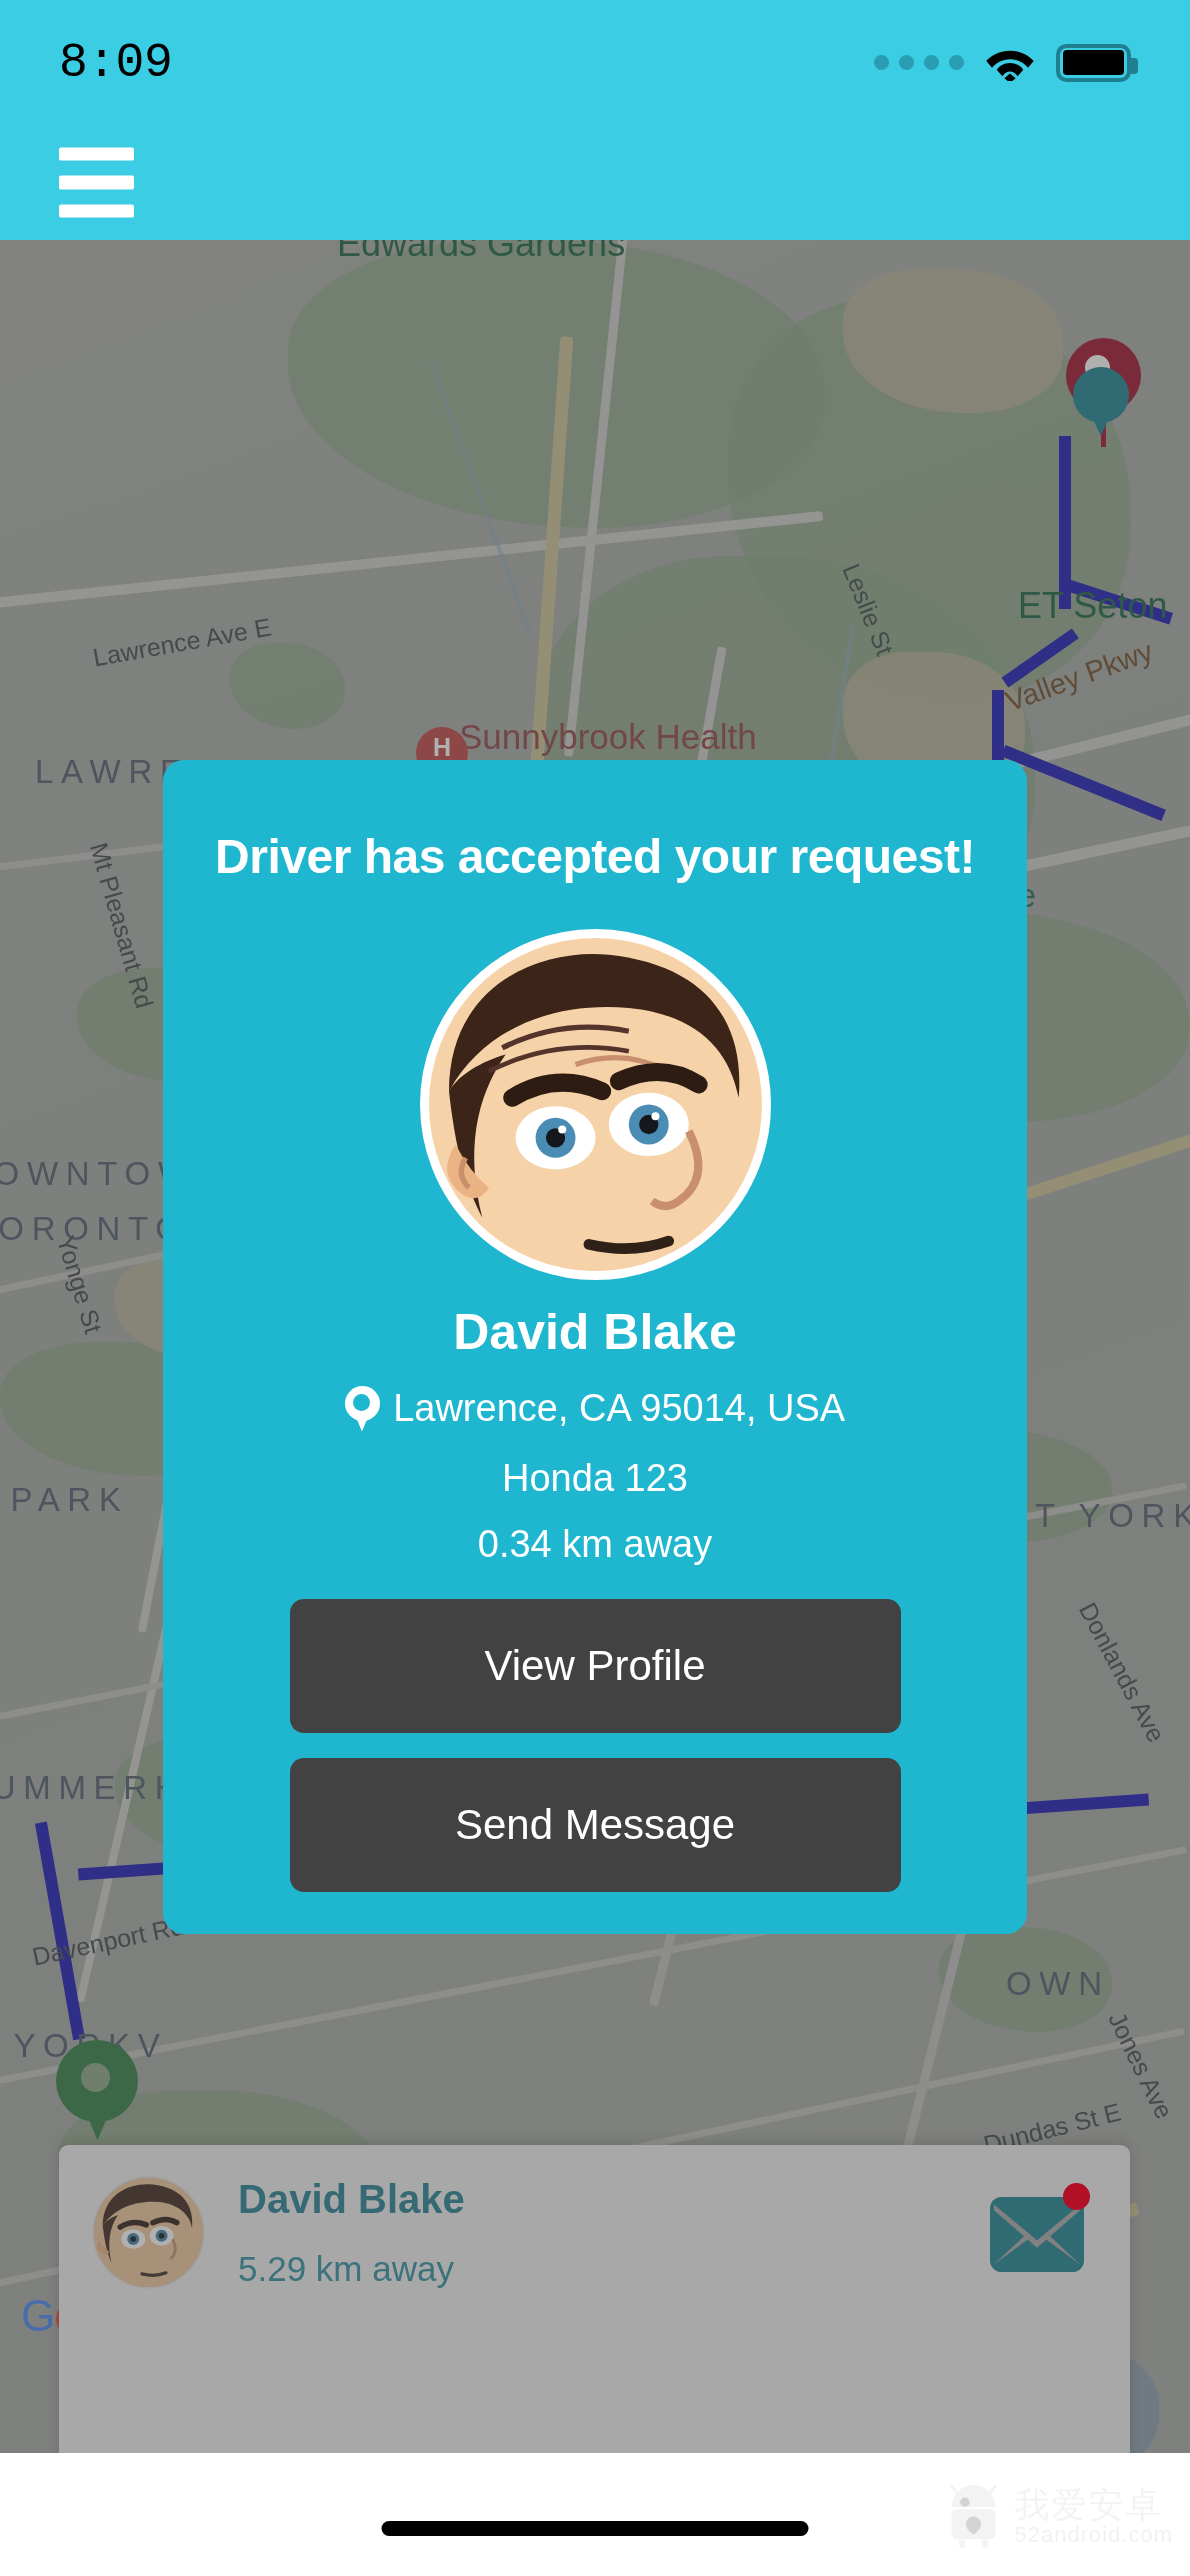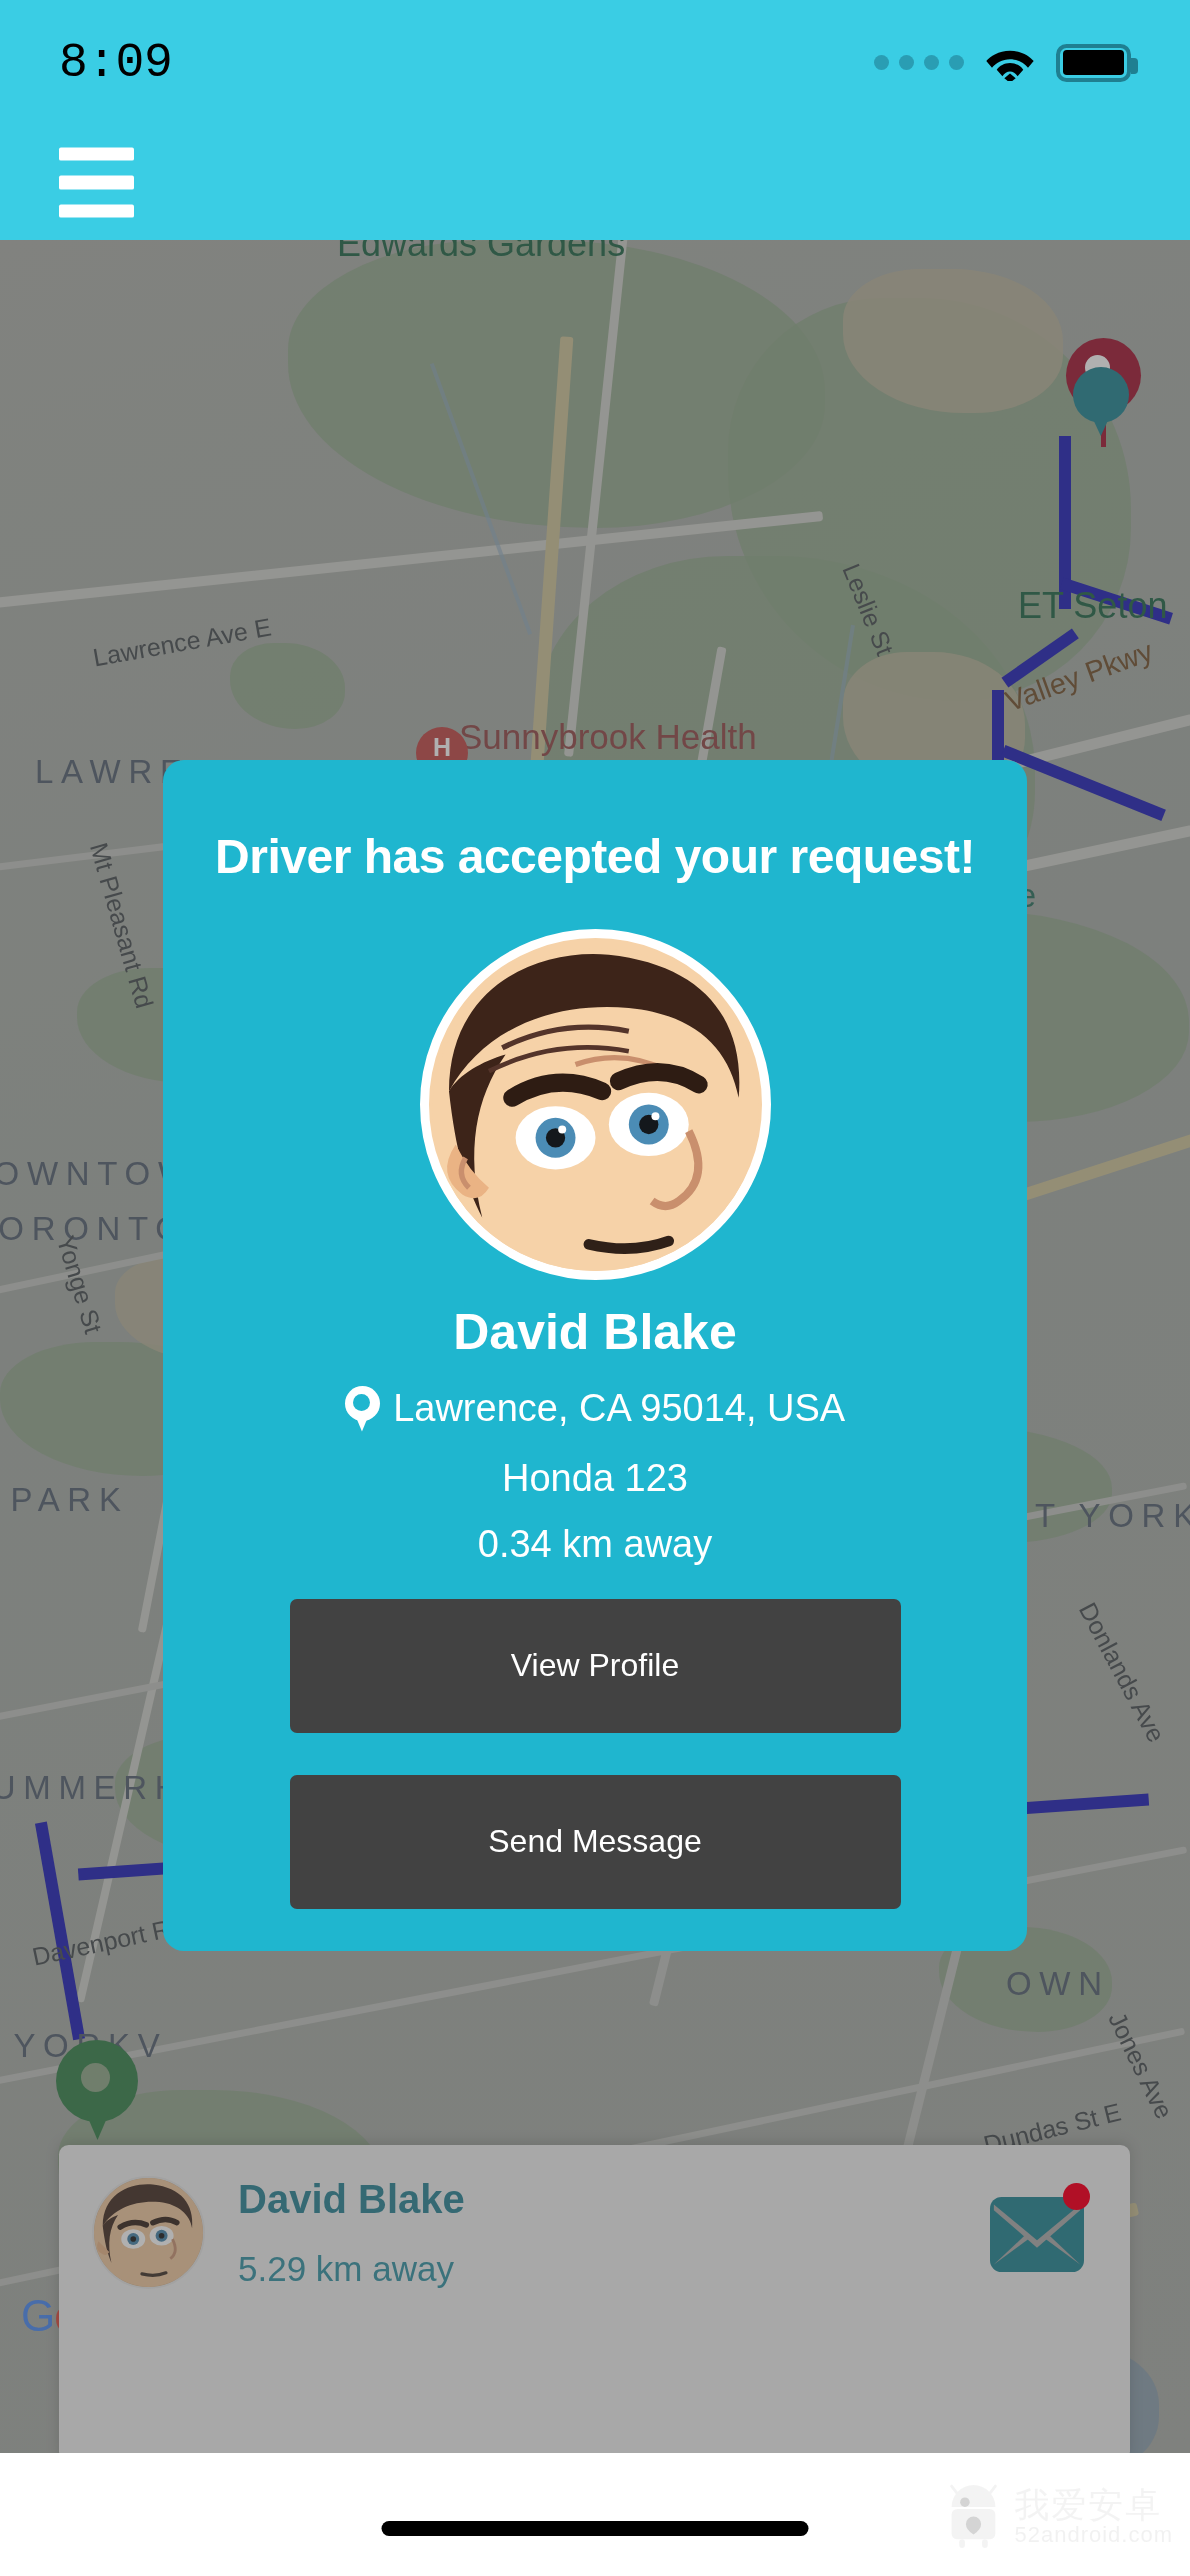--- a/index.html
+++ b/index.html
@@ -126,25 +126,25 @@
                align-items:center; justify-content:center; gap:13.4px; }
   .loc-pin{ width:35px; height:46px; position:relative; flex:0 0 auto; }
   .loc-pin .c{ position:absolute; top:0; left:0; width:35px; height:35px; border-radius:50%; background:#fff; }
   .loc-pin .t{ position:absolute; top:23px; left:7.7px; width:19px; height:23px; background:#fff;
                clip-path:polygon(0 0,100% 0,50% 100%); }
   .loc-pin .i{ position:absolute; top:8.6px; left:8.6px; width:17px; height:17px; border-radius:50%; background:#1fb6cf; }
   .modal-car{ color:#fff; font-size:38px; margin-top:25px; }
   .modal-dist{ color:#fff; font-size:38px; margin-top:23px; }
   .modal-btn{
     width:611px; height:134px; margin:33px auto 0; background:#424242;
-    border-radius:7px; color:#fff; font-size:32px;
+    border-radius:14px; color:#fff; font-size:42px;
     display:flex; align-items:center; justify-content:center; border:none; cursor:pointer;
     font-family:"Liberation Sans", sans-serif;
   }
-  .modal-btn.second{ margin-top:42px; }
+  .modal-btn.second{ margin-top:25px; }
 
   
   .face-svg{ width:100%; height:100%; display:block; }
 
   
   .home-area{ position:absolute; left:0; bottom:0; width:1190px; height:123px; background:#fff; }
   .home-bar{ position:absolute; left:50%; transform:translateX(-50%); bottom:40px;
              width:427px; height:15.3px; border-radius:7.7px; background:#000; }
 
   

